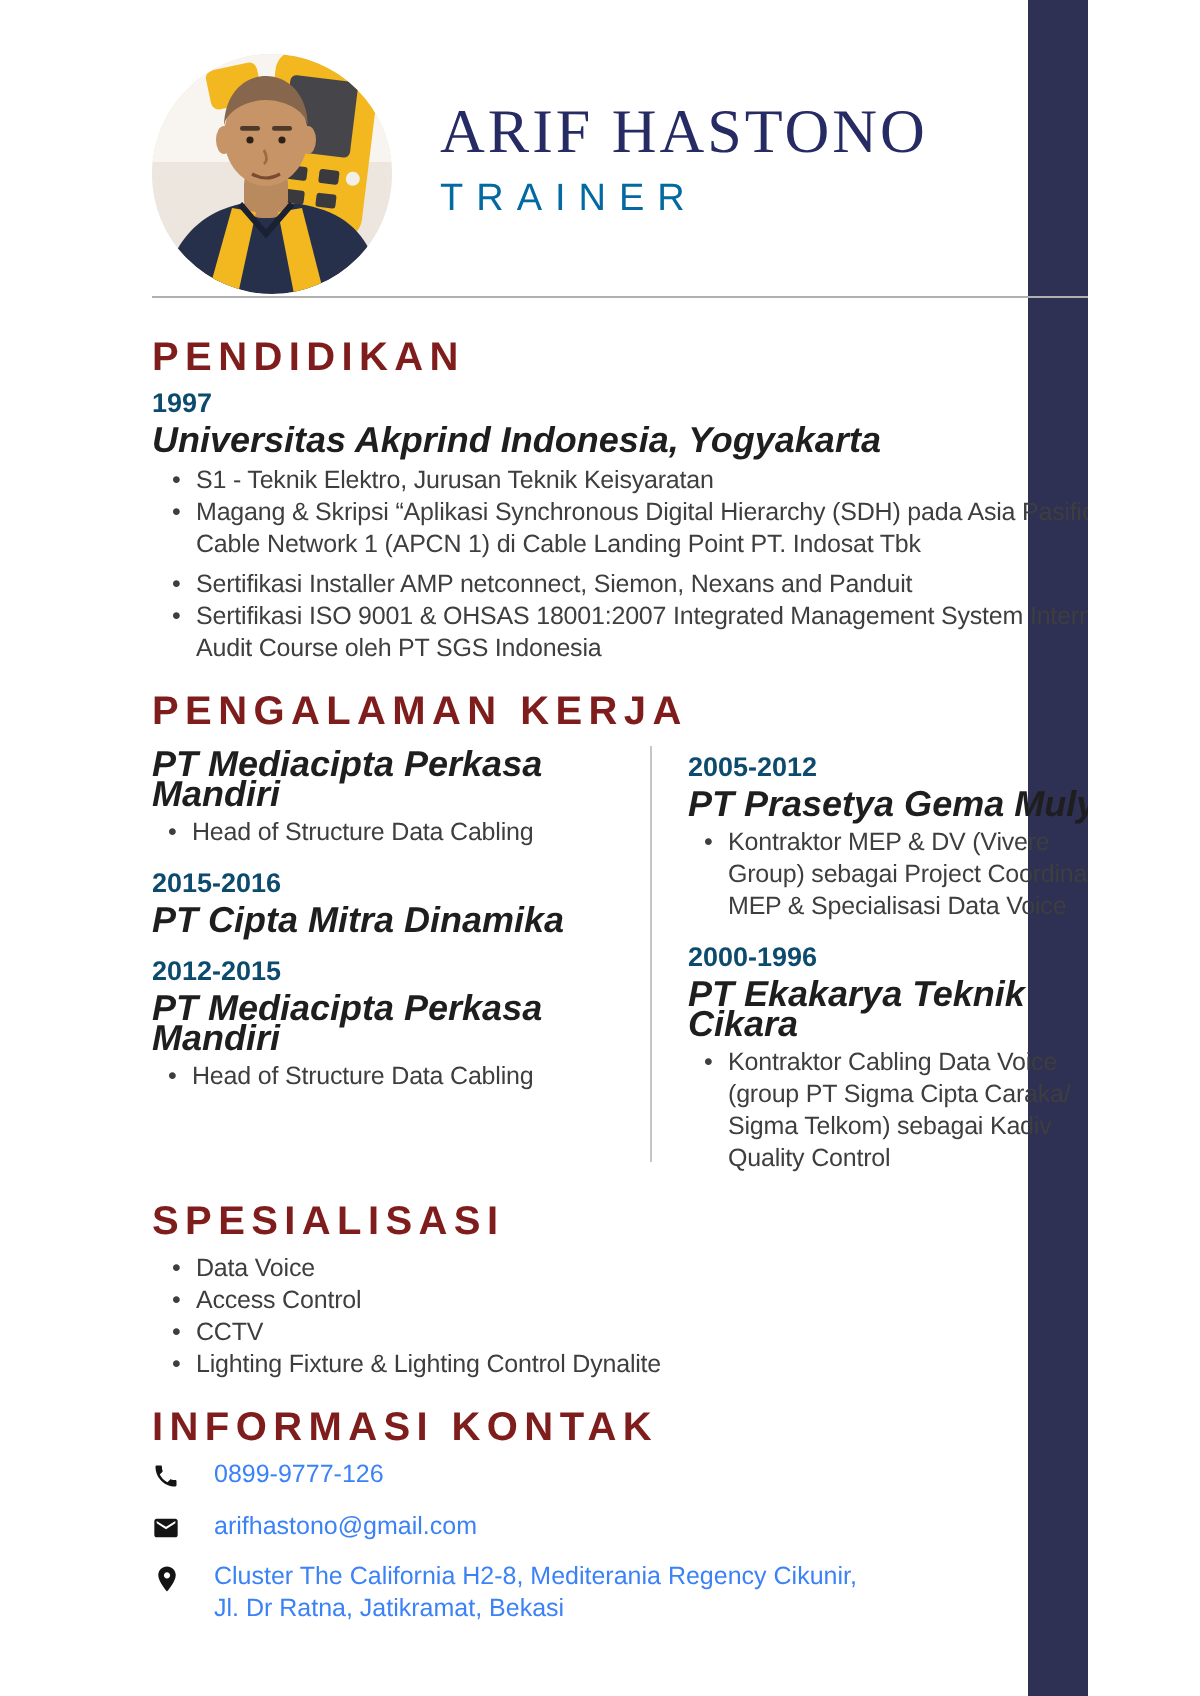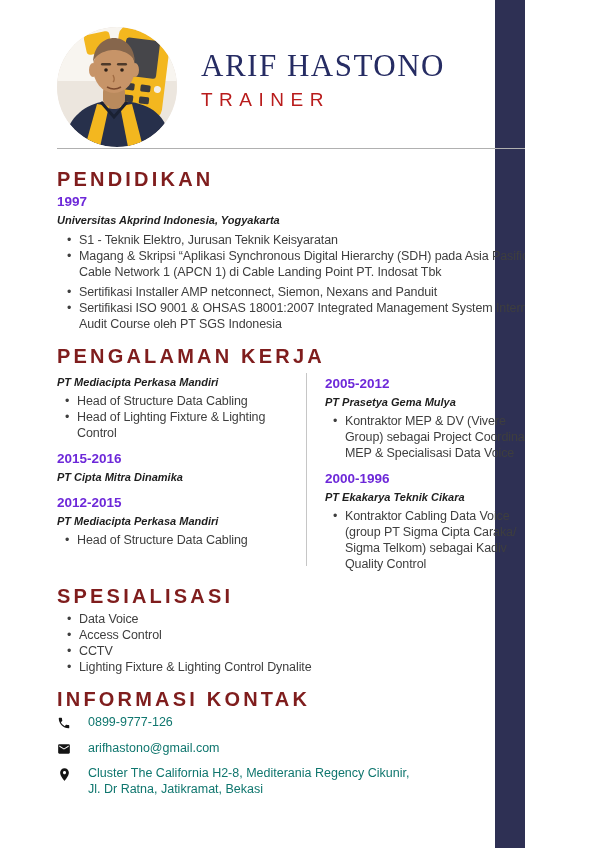--- a/index.html
+++ b/index.html
@@ -1,56 +1,56 @@
 <!DOCTYPE html>
 <html><head>
 <meta charset="utf-8">
 <style>
   * { margin:0; padding:0; box-sizing:border-box; }
   html,body { background:#ffffff; }
   .page {
     position:relative; width:525px; height:848px; background:#ffffff;
-    font-family:"Liberation Sans", sans-serif; overflow:hidden;
+    font-family:"Liberation Sans", sans-serif; overflow:hidden;margin-left:19px;
   }
   .edge-stripe {
     position:absolute; top:0; right:0; width:30px; height:848px;
     background:#2e3054;
   }
   .content { position:absolute; left:57px; top:0; width:483px; }
 
   
   .header { display:flex; margin-top:27px; height:121px; }
   .avatar {
     width:120px; height:120px; border-radius:50%; overflow:hidden;
     flex:0 0 120px; background:#efe9e2;
   }
   .avatar svg { display:block; width:120px; height:120px; }
   .title-block { margin-left:24px; padding-top:22px; }
   .person-name {
     font-family:"Liberation Serif", serif; font-weight:500; font-size:31px;
     letter-spacing:1.5px; color:#262c63; line-height:34px;
   }
   .person-role {
-    font-size:19px; letter-spacing:6.5px; color:#b91c1c; margin-top:7px;
+    font-size:19px; letter-spacing:6.5px; color:#0369a1; margin-top:7px;
     line-height:20px; font-weight:400;
   }
   .header-divider { border:none; border-top:1px solid #b0b0b0; margin:0; }
 
   
   h2 {
     font-size:20px; line-height:20px; font-weight:700; letter-spacing:3.2px;
     color:#7f1d1d; margin:14px 0 5px 0;
   }
   .section-education h2 { margin-top:20px; }
   .period {
-    font-size:13.5px; font-weight:700; color:#6d28d9; line-height:15px;
+    font-size:13.5px; font-weight:700; color:#0c4a6e; line-height:15px;
     margin-top:5px;
   }
   .company {
-    font-size:11px; font-weight:700; font-style:italic; color:#1e1e1e;
+    font-size:18px; font-weight:700; font-style:italic; color:#1e1e1e;
     line-height:15px; margin-top:4px;
   }
   ul.bullets { list-style:none; margin-top:4px; padding-left:22px; }
   ul.bullets li {
     position:relative; font-size:12.5px; color:#3e3e3e; line-height:16px;
     letter-spacing:-0.1px;
   }
   ul.bullets li::before {
     content:"\2022"; position:absolute; left:-12px; top:0; color:#3e3e3e;
   }
@@ -64,21 +64,21 @@
   .job:first-child { margin-top:0; }
   .job ul.bullets { margin-top:3px; padding-left:20px; }
 
   
   .contact-row {
     display:flex; align-items:flex-start; margin-top:6px; margin-bottom:10px;
   }
   .contact-icon { width:16px; flex:0 0 16px; margin-top:1px; }
   .contact-icon svg { display:block; fill:#141414; }
   .contact-text {
-    margin-left:15px; font-size:12.5px; color:#0f766e; line-height:15.5px;
+    margin-left:15px; font-size:12.5px; color:#3b82f6; line-height:15.5px;
   }
 </style>
 </head>
 <body>
 
 <div class="page">
   <div class="edge-stripe"></div>
 
   <div class="content">
 
@@ -151,21 +151,20 @@
     </div>
 
     <div class="section-experience">
       <h2>PENGALAMAN KERJA</h2>
       <div class="columns">
         <div class="col-left">
           <div class="job">
             <div class="company">PT Mediacipta Perkasa Mandiri</div>
             <ul class="bullets">
               <li>Head of Structure Data Cabling</li>
-              <li>Head of Lighting Fixture &amp; Lighting Control</li>
             </ul>
           </div>
           <div class="job">
             <div class="period">2015-2016</div>
             <div class="company">PT Cipta Mitra Dinamika</div>
           </div>
           <div class="job">
             <div class="period">2012-2015</div>
             <div class="company">PT Mediacipta Perkasa Mandiri</div>
             <ul class="bullets">

